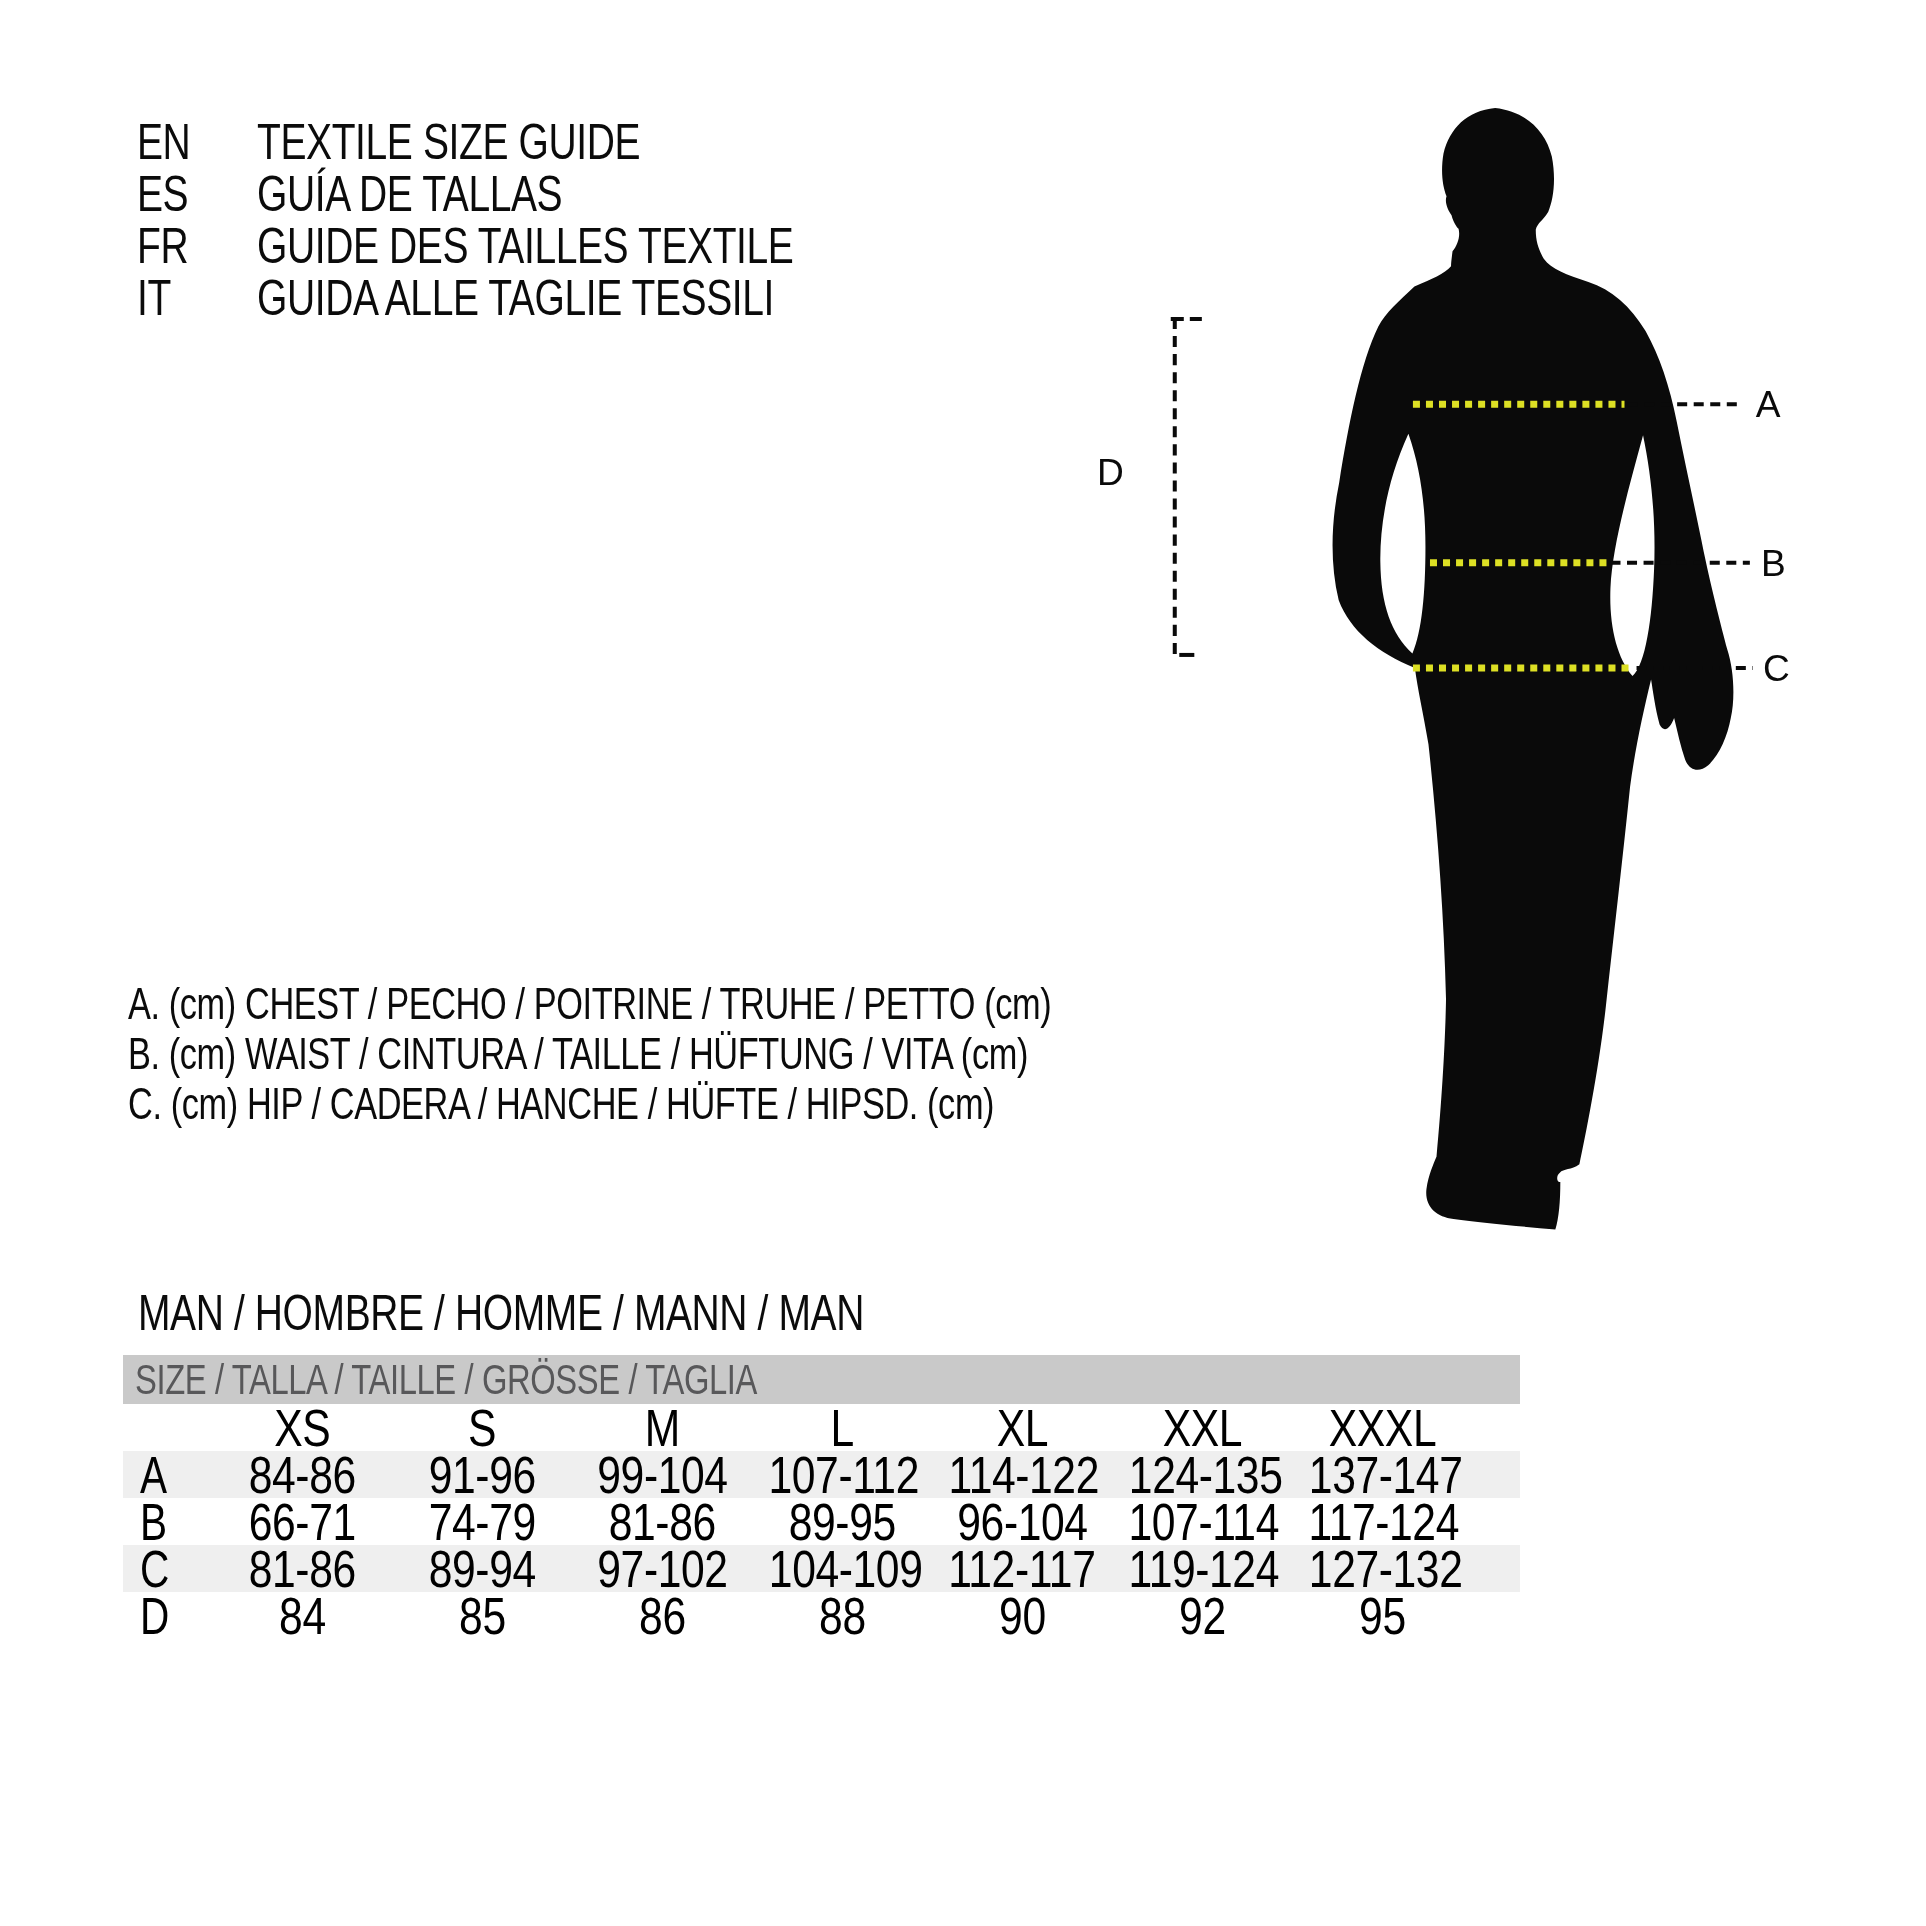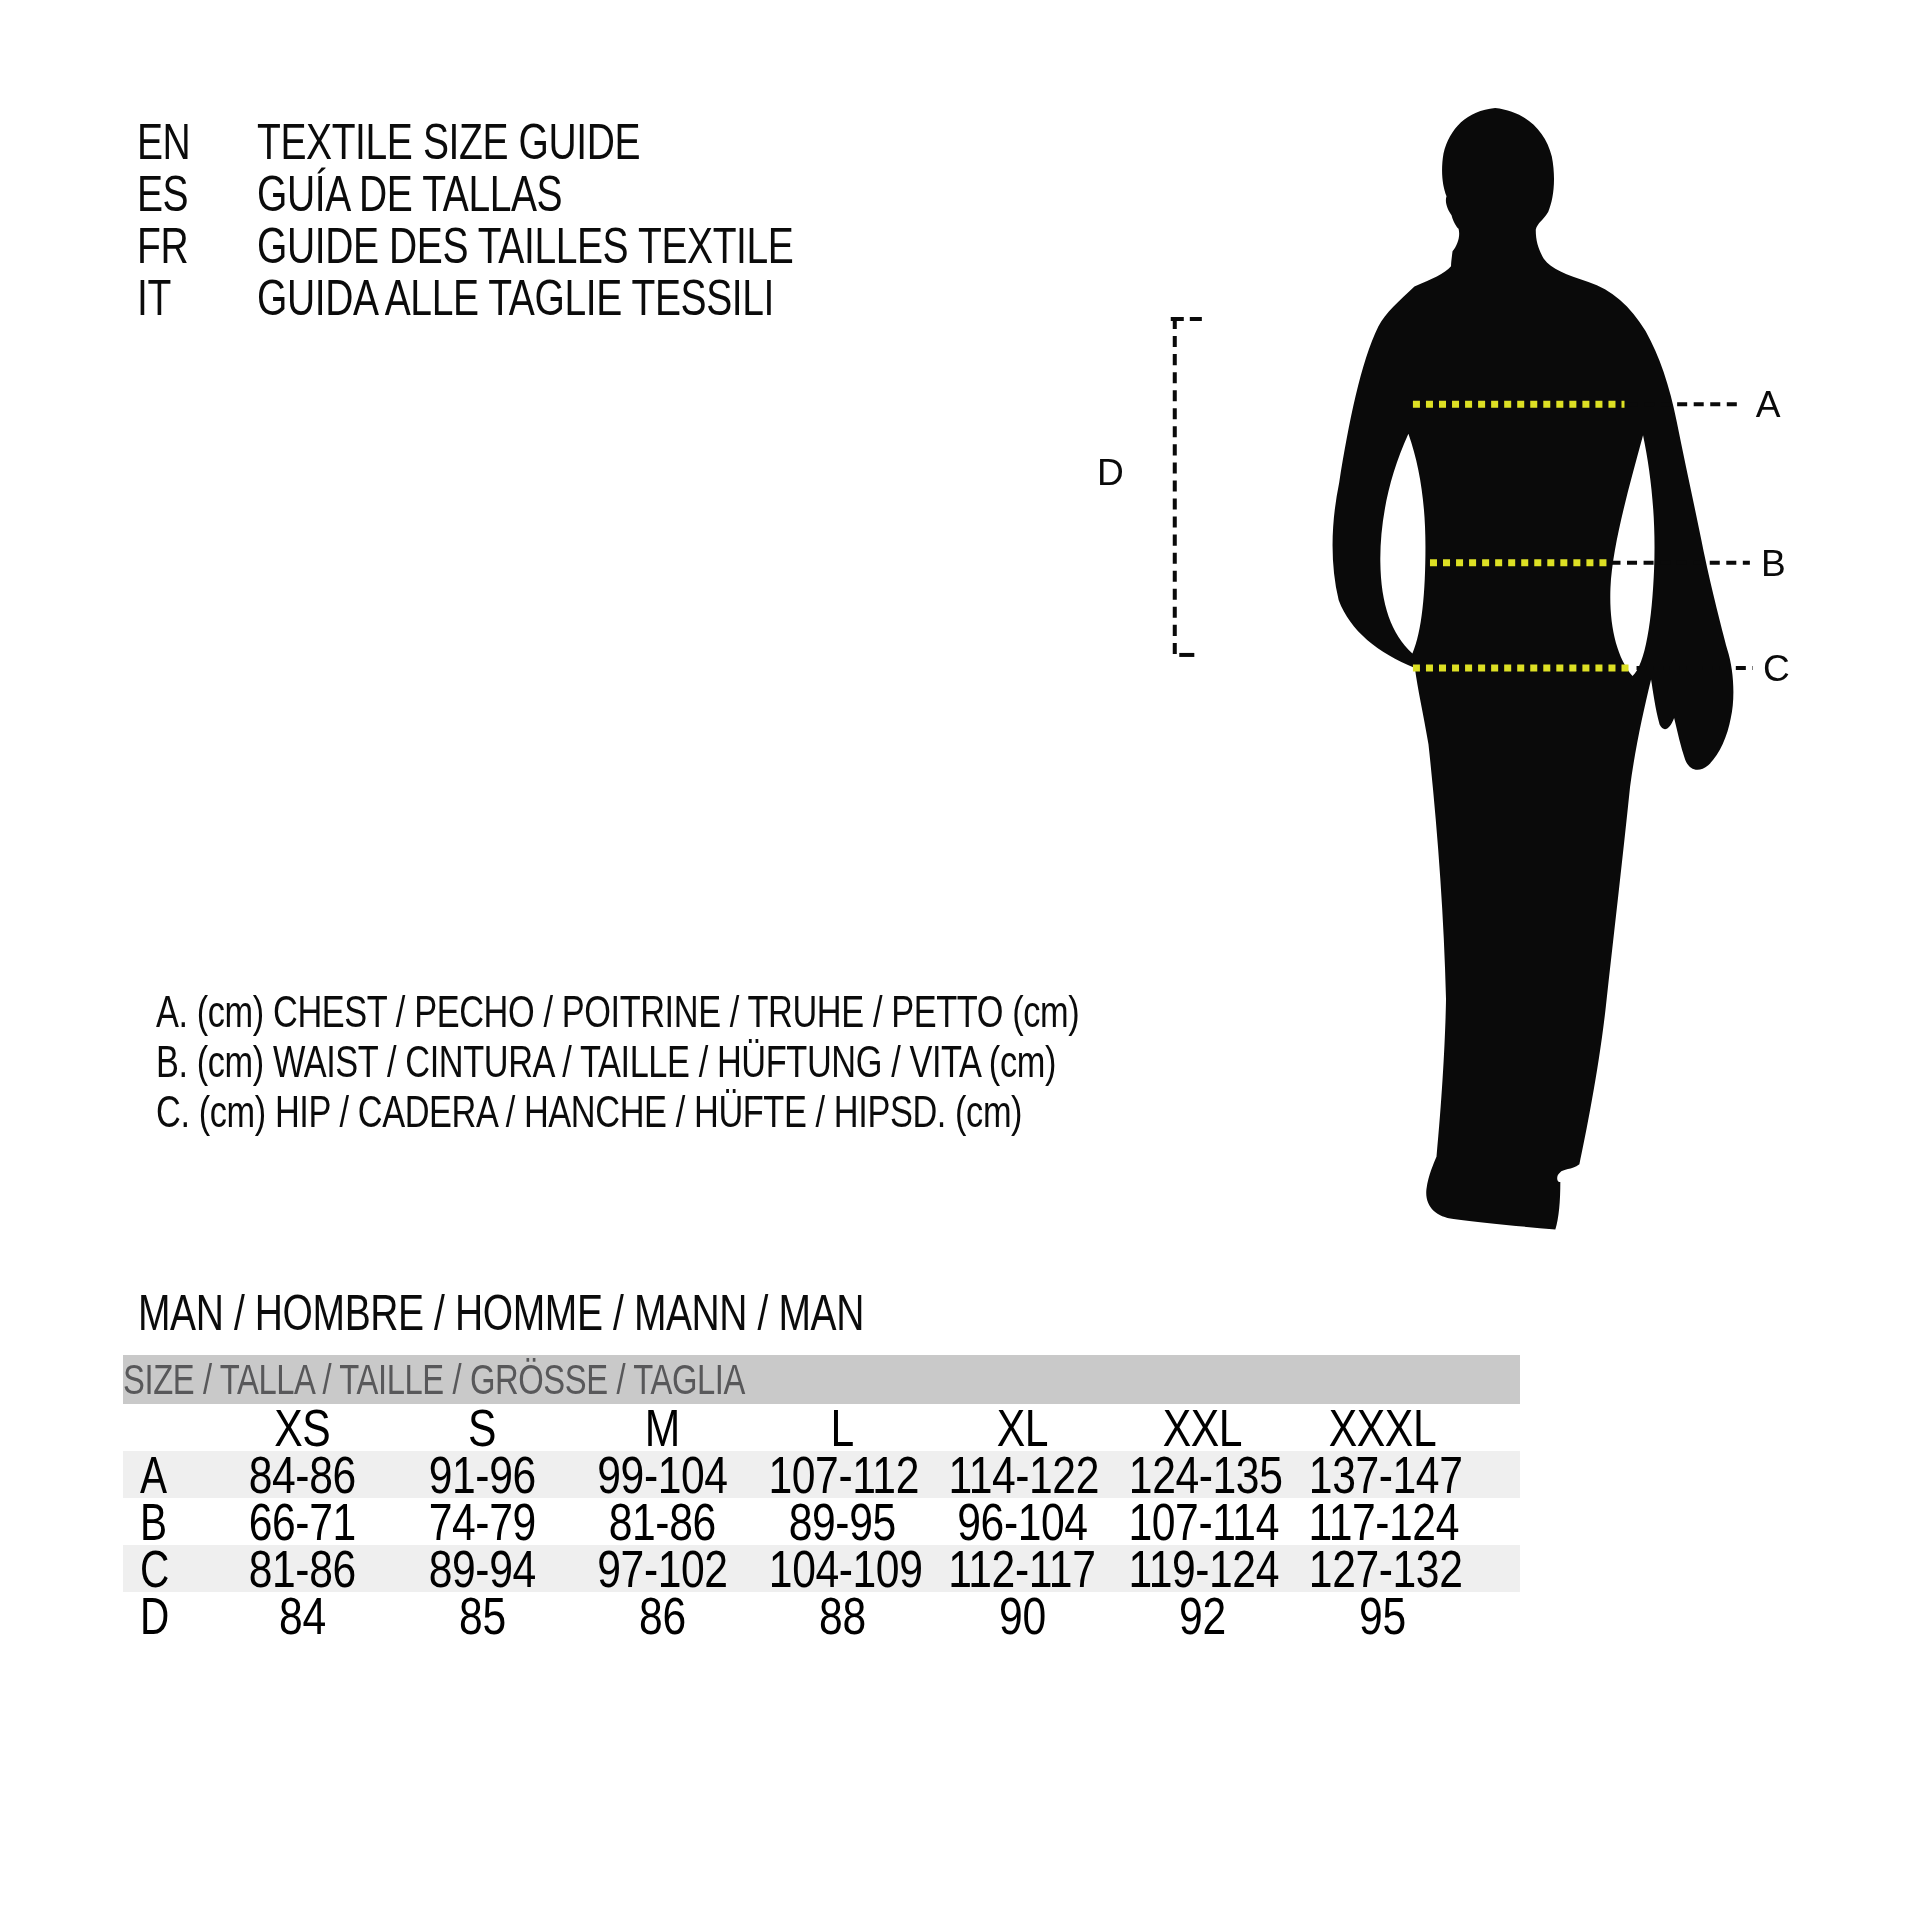--- a/index.html
+++ b/index.html
@@ -20,30 +20,30 @@
   
   .figure{position:absolute;left:1078px;top:90px;width:727px;height:1179px;}
   .dashY{stroke:#dde024;stroke-width:14;stroke-dasharray:14 12;fill:none;}
   .dashB{stroke:#0a0a0a;stroke-width:8;stroke-dasharray:20 13;fill:none;}
   .dashD{stroke:#0a0a0a;stroke-width:8;stroke-dasharray:22 14;fill:none;}
   .tick{stroke:#0a0a0a;stroke-width:8;stroke-dasharray:26 12;fill:none;}
   .tickS{stroke:#0a0a0a;stroke-width:8;fill:none;}
   .figLabel{font-size:74px;fill:#0a0a0a;font-family:"Liberation Sans","DejaVu Sans",sans-serif;}
 
   
-  .legend{position:absolute;left:156px;top:979px;margin-top:8px;}
+  .legend{position:absolute;left:128px;top:979px;}
   .legend-line{height:50px;font-size:44px;display:flex;align-items:center;}
 
   
   .section-title{position:absolute;left:138px;top:1284px;font-size:50px;height:52px;display:flex;}
 
   
   .size-table{position:absolute;left:123px;top:1355px;width:1397px;}
   .band{height:49px;background:#c9c9c9;display:flex;align-items:center;}
-  .band-text{font-size:42px;color:#58585a;}
+  .band-text{margin-left:12px;font-size:42px;color:#58585a;}
   .trow{display:flex;height:47px;align-items:center;color:#000000;font-size:52px;}
   .stripe{background:#efefef;}
   .c0{width:89px;padding-left:17px;box-sizing:border-box;text-align:left;}
   .c{width:180px;text-align:center;}
 </style>
 </head>
 <body>
 
 <div class="langs">
   <div class="lang-row">

